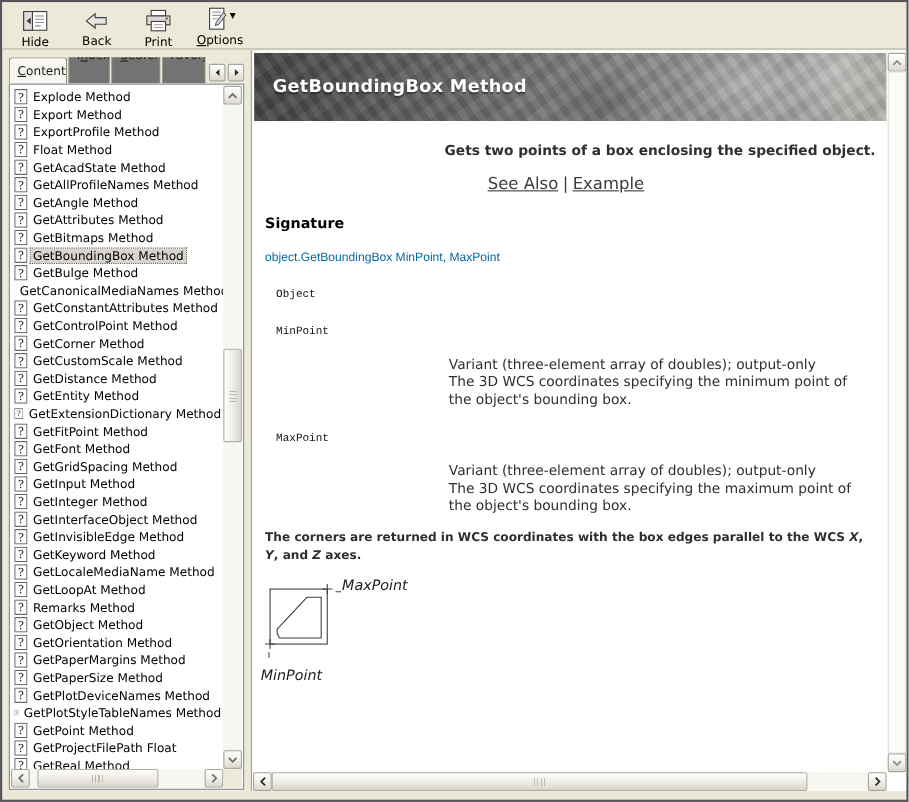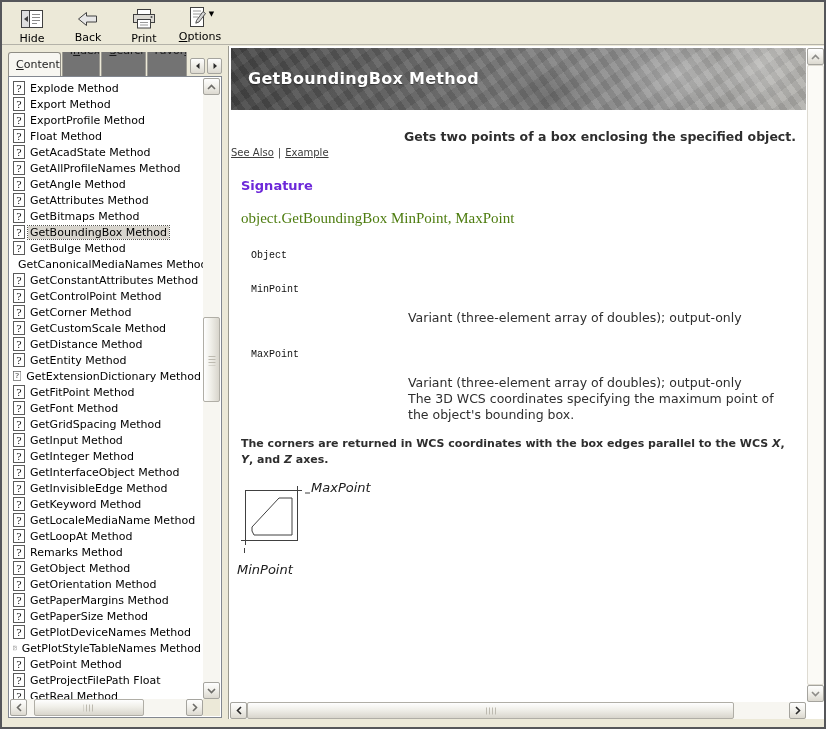--- a/index.html
+++ b/index.html
@@ -109,27 +109,27 @@
       repeating-linear-gradient(55deg, rgba(255,255,255,.05) 0 6px, rgba(0,0,0,.07) 6px 12px),
       repeating-linear-gradient(-35deg, rgba(255,255,255,.04) 0 10px, rgba(0,0,0,.05) 10px 20px),
       linear-gradient(90deg,#454545,#6f6f6f 40%,#959595 72%,#b3b2ae);
   }
   .banner h1{
     margin:0; padding:21px 0 0 17px; font-size:16px; color:#fff;
     letter-spacing:.3px; text-shadow:0 1px 1px rgba(0,0,0,.4);
     font-family:"DejaVu Sans", sans-serif;
   }
   .summary{font-weight:bold; font-size:12.5px; margin:19px 10px 0 10px;text-align:right;}
-  .links-row{ text-align:left; font-size:10px; margin:3px 8px 0 0; color:#3c3c3c;}
+  .links-row{ text-align:center; font-size:15px; margin:14px 8px 0 0; color:#3c3c3c;}
   a.lnk{color:#3c3c3c; text-decoration:underline; cursor:pointer;}
   .sep{color:#3c3c3c; margin:0 4px;}
-  h2.hd{font-size:13px; margin:20px 0 0 10px; color:#6d28d9;}
+  h2.hd{font-size:13px; margin:20px 0 0 10px; color:#000000;}
   .code{
-    font-family:Liberation Serif, serif; font-size:15px;
-    margin:17px 0 0 10px; color:#4d7c0f;
+    font-family:Liberation Sans, sans-serif; font-size:11px;
+    margin:17px 0 0 10px; color:#0369a1;
   }
   .param{margin-top:23px;}
   .param .term{
     font-family:Liberation Mono, monospace; font-size:10px;
     margin-left:20px; color:#111;
   }
   .param .desc{
     margin:15px 0 0 177px; font-size:12.5px; line-height:16px; max-width:382px;
   }
   .remarks-p{margin:13px 10px 0 10px; font-size:11px; line-height:16px; max-width:548px;font-weight:bold;}
@@ -547,20 +547,21 @@
       <div class="code">object.GetBoundingBox MinPoint, MaxPoint</div>
 
       <div class="param">
         <div class="term">Object</div>
       </div>
 
       <div class="param">
         <div class="term">MinPoint</div>
         <div class="desc">
           <span>Variant (three-element array of doubles); output-only</span><br>
+          <span>The 3D WCS coordinates specifying the minimum point of the object's bounding box.</span>
         </div>
       </div>
 
       <div class="param">
         <div class="term">MaxPoint</div>
         <div class="desc">
           <span>Variant (three-element array of doubles); output-only</span><br>
           <span>The 3D WCS coordinates specifying the maximum point of the object's bounding box.</span>
         </div>
       </div>

